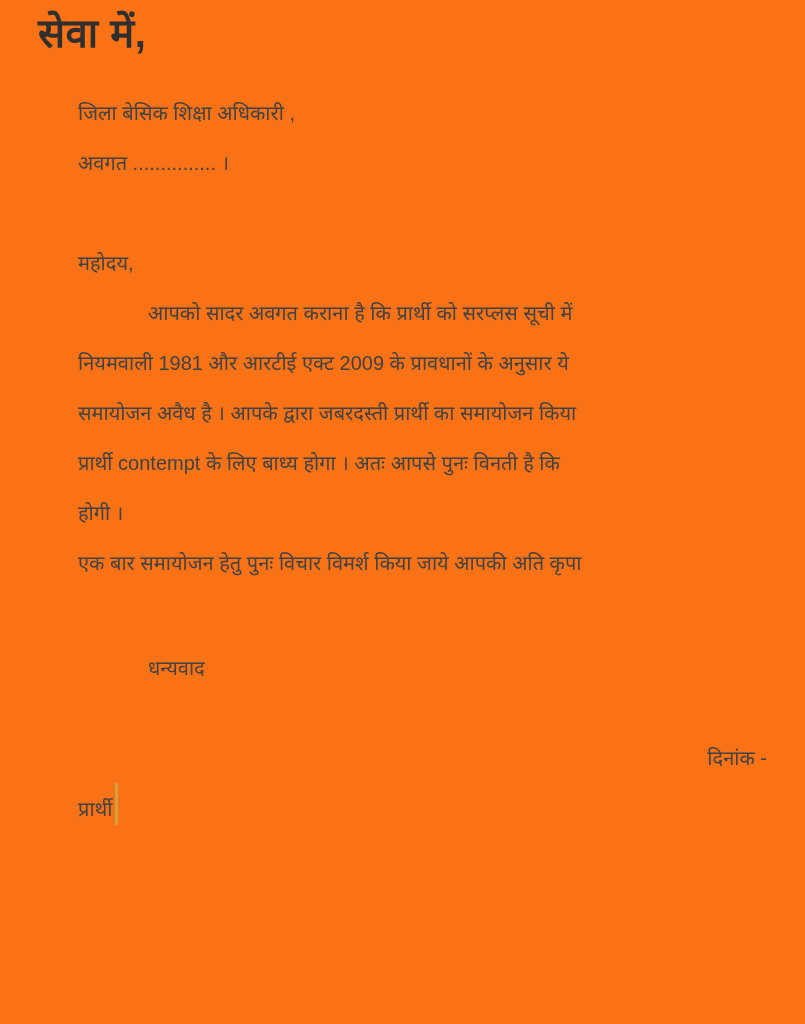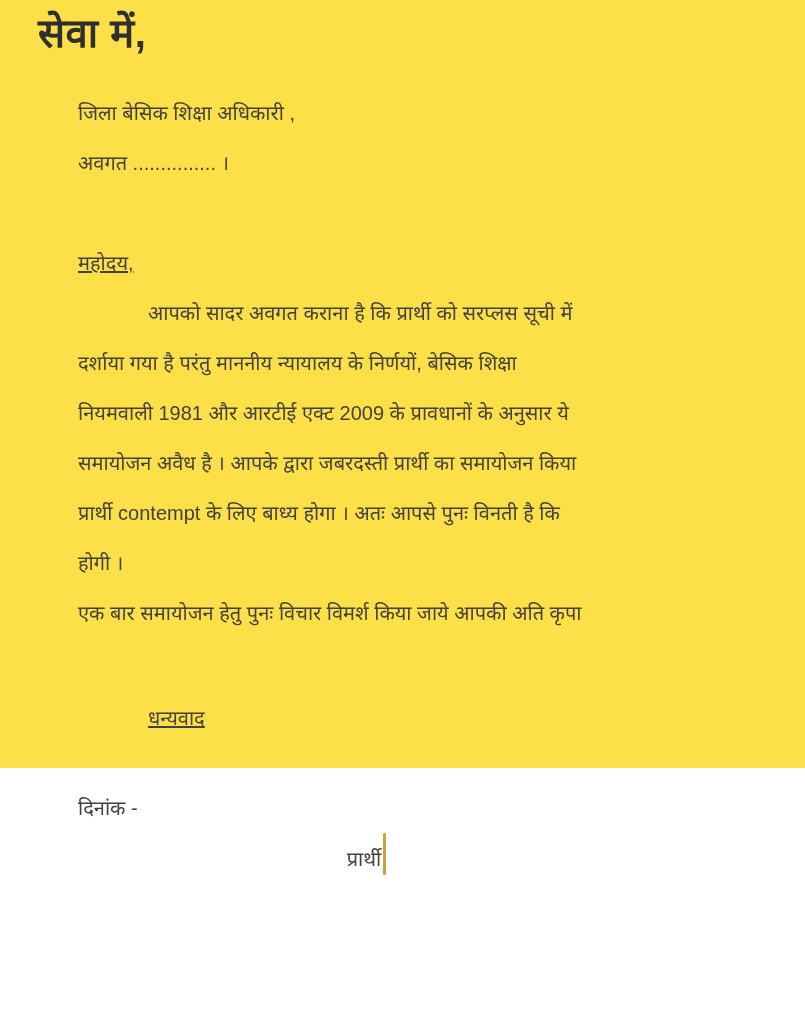--- a/index.html
+++ b/index.html
@@ -10,48 +10,48 @@
   body {
     width: 805px;
     height: 1024px;
     overflow: hidden;
     font-family: "Liberation Sans", "DejaVu Sans", sans-serif;
     color: #414141;
   }
   .page {
     box-sizing: border-box;
     width: 805px;
-    height: 768px;
+    height: 1024px;
     padding: 6px 38px 0 38px;
-    background: #fde047;
+    background: #f97316;
   }
   .heading {
     font-size: 40px;
     line-height: 54px;
     font-weight: 700;
     color: #2f2f2f;
     letter-spacing: 0.5px;
   }
   .line {
     font-size: 20px;
     line-height: 50px;
     color: #424242;
     white-space: nowrap;
     margin-left: 40px;
   }
   .recipient-line1 { margin-top: 28px; }
   .recipient-line2 { }
   .subject-line { margin-top: 42px; }
-  .salutation-line { margin-top: 50px; text-decoration: underline; }
+  .salutation-line { margin-top: 50px; }
   .body-line { }
   .body-line.indent { padding-left: 70px; }
-  .thanks-line { margin-top: 55px; padding-left: 70px; text-decoration: underline; }
-  .date-line { margin-top: 40px; }
+  .thanks-line { margin-top: 55px; padding-left: 70px; }
+  .date-line { margin-top: 40px; text-align: right; }
   .signature-line {
-    text-align: center;
+    text-align: left;
     padding-right: 112px;
     white-space: nowrap;
   }
   .text-cursor {
     display: inline-block;
     width: 3px;
     height: 42px;
     background: #d1a23c;
     vertical-align: -9px;
     margin-left: 2px;
@@ -67,21 +67,20 @@
 
   <div class="line recipient-line1">जिला बेसिक शिक्षा अधिकारी ,</div>
 
   <div class="line recipient-line2">अवगत ............... ।</div>
 
 
   <div class="line salutation-line">महोदय,</div>
 
   <div>
     <div class="line body-line indent">आपको सादर अवगत कराना है कि प्रार्थी को सरप्लस सूची में</div>
-    <div class="line body-line">दर्शाया गया है परंतु माननीय न्यायालय के निर्णयों, बेसिक शिक्षा</div>
     <div class="line body-line">नियमवाली 1981 और आरटीई एक्ट 2009 के प्रावधानों के अनुसार ये</div>
     <div class="line body-line">समायोजन अवैध है । आपके द्वारा जबरदस्ती प्रार्थी का समायोजन किया</div>
     <div class="line body-line">प्रार्थी contempt के लिए बाध्य होगा । अतः आपसे पुनः विनती है कि</div>
     <div class="line body-line">होगी ।</div>
     <div class="line body-line">एक बार समायोजन हेतु पुनः विचार विमर्श किया जाये आपकी अति कृपा</div>
   </div>
 
   <div class="line thanks-line">धन्यवाद</div>
 
   <div class="line date-line">दिनांक -</div>

